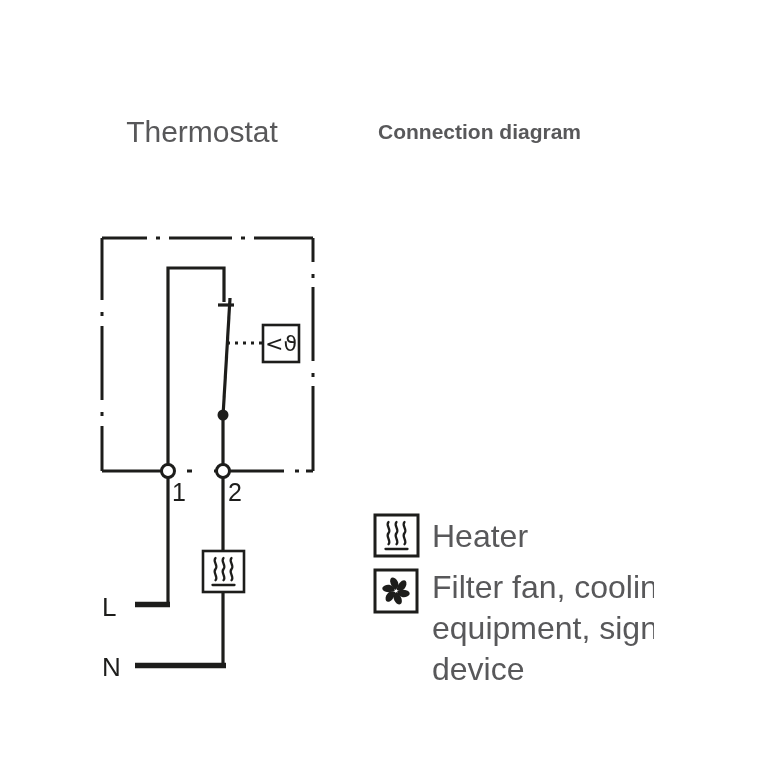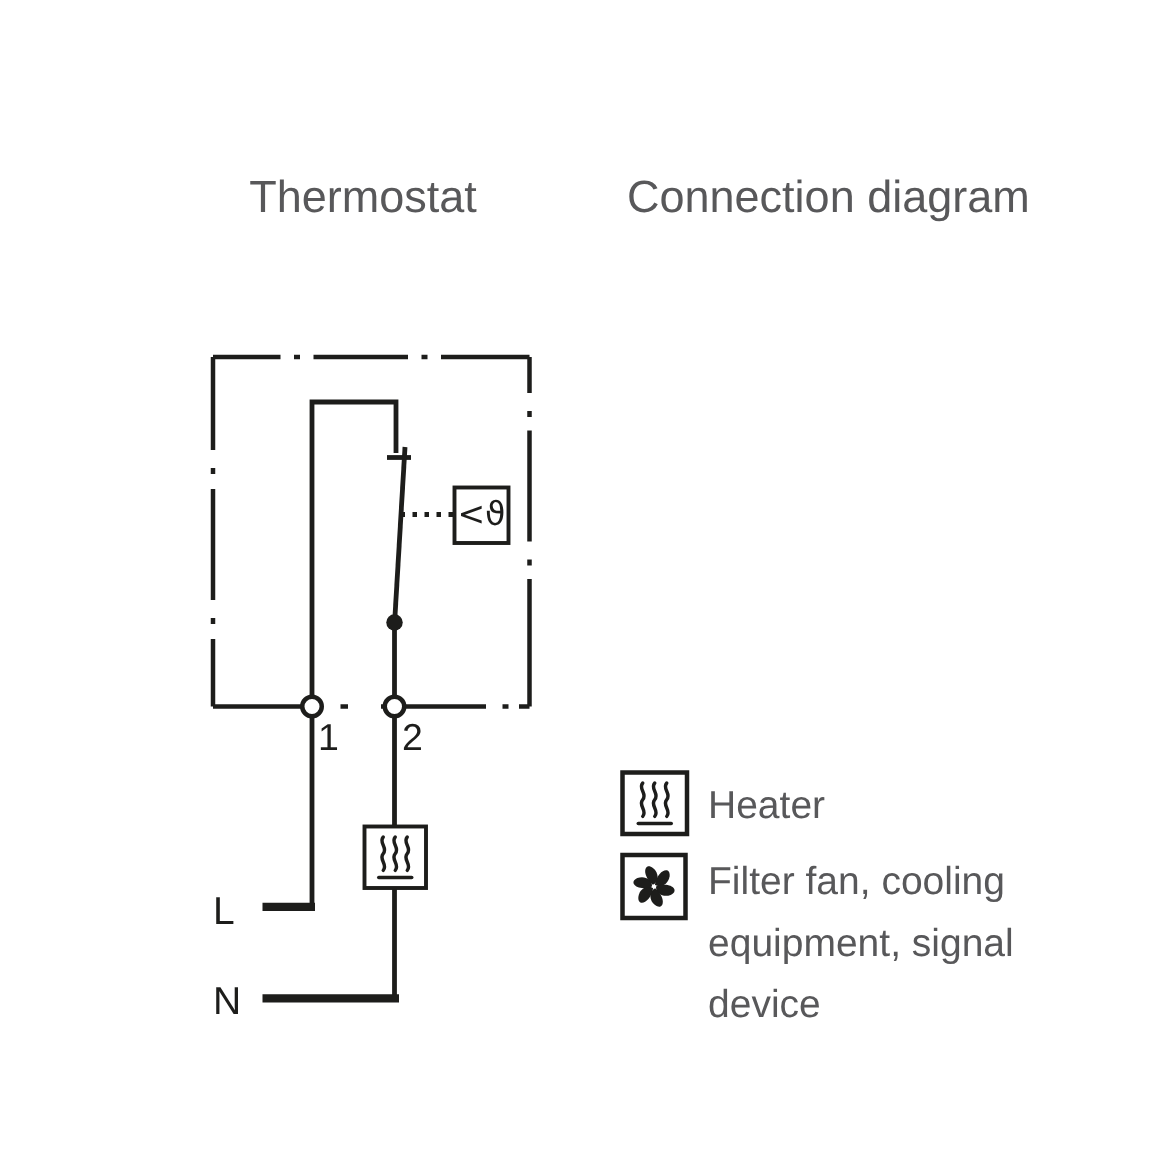--- a/index.html
+++ b/index.html
@@ -1,39 +1,39 @@
 <!DOCTYPE html>
 <html style="--ink: #1d1d1b; --gray: #58585a;"><head>
 <meta charset="utf-8">
 <style>
   html,body { margin:0; padding:0; background:#ffffff; }
   body { width:770px; height:770px; font-family:"Liberation Sans", sans-serif; }
-  .canvas { position:relative; width:654px; height:770px; background:#fff; overflow:hidden;margin-left:40px; }
+  .canvas { position:relative; width:654px; height:770px; background:#fff; overflow:hidden; }
   .diagram-svg { position:absolute; left:0; top:0; }
 
   .product-title {
     position:absolute; left:95px; top:111px; width:214px;
     text-align:center; font-size:30px; line-height:41px; color:#58585a;
   }
   .section-title {
     position:absolute; left:378px; top:111px;
-    font-size:30px; line-height:41px; color:#58585a; white-space:nowrap;
+    font-size:21px; line-height:41px; color:#58585a; white-space:nowrap;font-weight:bold;
   }
   .term-label { position:absolute; font-size:25px; line-height:25px; color:#1d1d1b; }
   .t1 { left:172px; top:480px; }
   .t2 { left:228px; top:480px; }
   .ln-label { position:absolute; font-size:26px; line-height:26px; color:#1d1d1b; }
   .lab-L { left:102px; top:594px; }
   .lab-N { left:102px; top:654px; }
   .sensor-text {
     position:absolute; left:263px; top:325px; width:36px; height:37px;
     display:flex; align-items:center; justify-content:center;
     font-family:"DejaVu Sans", sans-serif; font-size:22px; color:#1d1d1b;
   }
-  .legend-label { position:absolute; left:432px; font-size:26px; line-height:41px; color:#58585a; }
+  .legend-label { position:absolute; left:432px; font-size:32px; line-height:41px; color:#58585a; }
   .lg-heater { top:516px; white-space:nowrap; }
   .lg-fan { top:567px; width:256px; }
 </style>
 </head>
 <body>
 
 <div class="canvas">
 
   <svg class="diagram-svg" width="770" height="770" viewBox="0 0 770 770">
     <defs>

